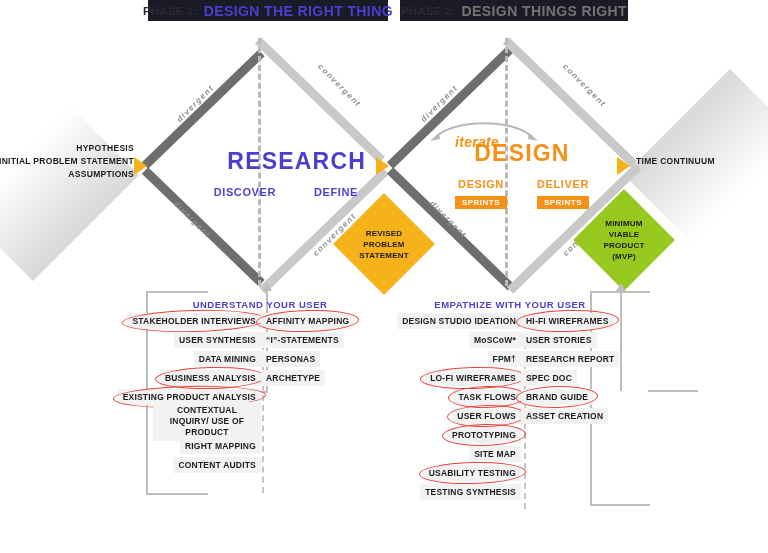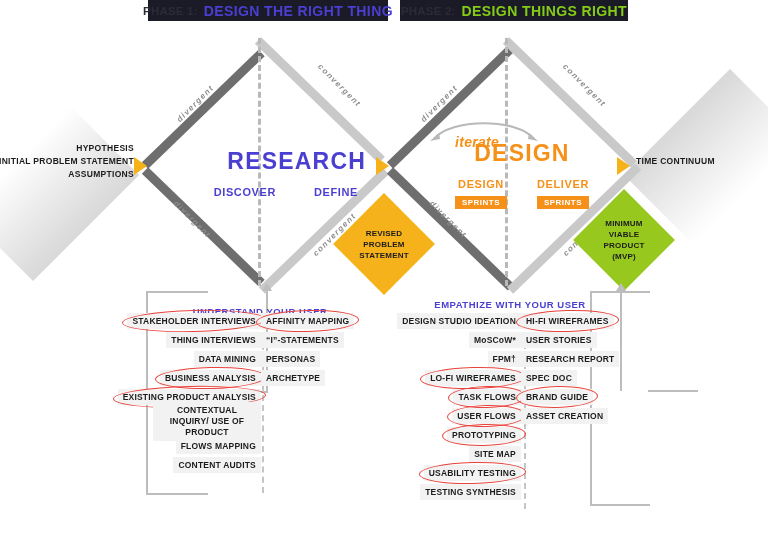--- a/index.html
+++ b/index.html
@@ -14,21 +14,21 @@
   .banner {
     position:absolute; top:0; height:21px; background:#1b1b28;
     display:flex; align-items:center; justify-content:center; gap:6px;
     letter-spacing:0.2px; white-space:nowrap;
   }
   .banner .ph { font-size:11.5px; font-weight:bold; color:#2b2b38; }
   .banner .ttl { font-size:14px; font-weight:bold; letter-spacing:0.4px; }
   #banner-left  { left:148px; width:240px; }
   #banner-right { left:400px; width:228px; }
   #banner-left  .ttl { color:#4a3fd1; }
-  #banner-right .ttl { color:#84cc16; }
+  #banner-right .ttl { color:#737373; }
 
   
   .bigdia { position:absolute; }
   .bigdia .sq {
     width:100%; height:100%;
     transform:rotate(45deg);
   }
   #dia-hypothesis { left:-42px; top:100px; width:150px; height:150px; }
   #dia-hypothesis .sq { background:linear-gradient(to right,#ffffff 35%,#d8d8d8 100%); }
   #dia-time { left:655px; top:100px; width:150px; height:150px; }
@@ -93,21 +93,21 @@
   #dia-revised { left:348px; top:208px; width:72px; height:72px; }
   #dia-revised .sq { background:#f5b21a; }
   #dia-mvp { left:588px; top:204px; width:72px; height:72px; }
   #dia-mvp .sq { background:#96c81e; }
 
   
   .colhead {
     position:absolute; font-size:9.5px; font-weight:bold;
     color:#4a3fd1; letter-spacing:0.5px; text-align:center; white-space:nowrap;
   }
-  #head-left  { left:150px; top:306px; width:220px; }
+  #head-left  { left:150px; top:299px; width:220px; }
   #head-right { left:400px; top:299px; width:220px; }
 
   
   .chiplist { position:absolute; display:flex; flex-direction:column; }
   .chiprow { display:flex; align-items:center; margin-bottom:3px; height:16px; }
   .chiprow.tall { height:27px; }
   .col-a { width:133px; display:flex; justify-content:flex-end; }
   .col-b { width:96px; display:flex; justify-content:flex-start; }
   .chip {
     position:relative; background:#f2f2f2; color:#1c1c1c;
@@ -266,21 +266,21 @@
       <div class="chiprow">
         <div class="col-a">
           <div class="chip">STAKEHOLDER INTERVIEWS<span class="ell"></span></div>
         </div>
         <div class="col-b">
           <div class="chip">AFFINITY MAPPING<span class="ell"></span></div>
         </div>
       </div>
       <div class="chiprow">
         <div class="col-a">
-          <div class="chip">THING INTERVIEWS</div>
+          <div class="chip">USER SYNTHESIS</div>
         </div>
         <div class="col-b">
           <div class="chip">“I”-STATEMENTS</div>
         </div>
       </div>
       <div class="chiprow">
         <div class="col-a">
           <div class="chip">DATA MINING</div>
         </div>
         <div class="col-b">
@@ -302,21 +302,21 @@
         <div class="col-b"></div>
       </div>
       <div class="chiprow tall">
         <div class="col-a">
           <div class="chip two" style="width: 108px;">CONTEXTUAL INQUIRY/ USE OF PRODUCT</div>
         </div>
         <div class="col-b"></div>
       </div>
       <div class="chiprow">
         <div class="col-a">
-          <div class="chip">FLOWS MAPPING</div>
+          <div class="chip">RIGHT MAPPING</div>
         </div>
         <div class="col-b"></div>
       </div>
       <div class="chiprow">
         <div class="col-a">
           <div class="chip">CONTENT AUDITS</div>
         </div>
         <div class="col-b"></div>
       </div>
     </div>

